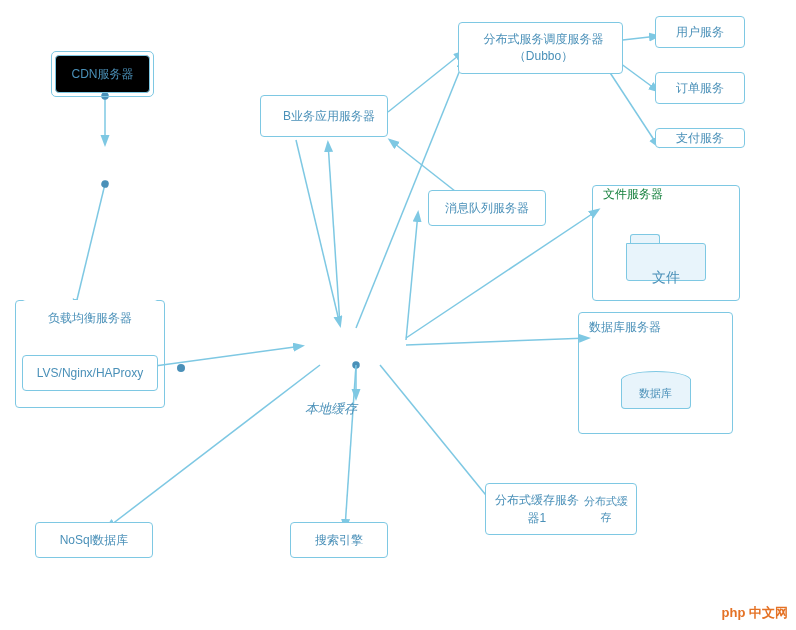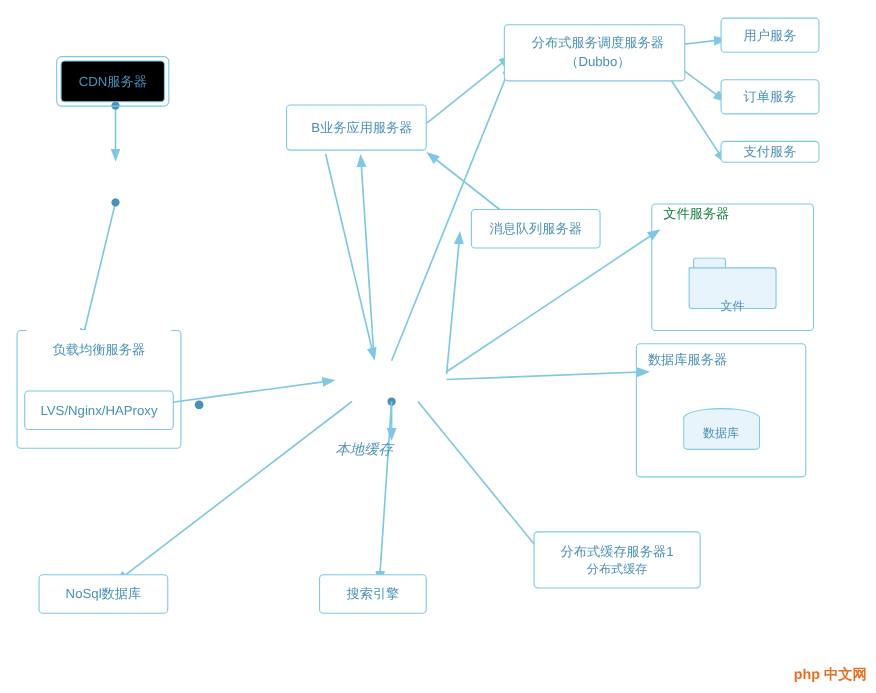--- a/index.html
+++ b/index.html
@@ -155,40 +155,40 @@
   </div>
 
   <div style="position:absolute;left:592px;top:185px;width:148px;height:116px;border:1.5px solid #7ec8e3;border-radius:4px;">
     <span style="position:absolute;top:0;left:10px;font-size:12px;color:#15803d;">文件服务器</span>
 
     <div style="position:absolute;bottom:10px;left:50%;transform:translateX(-50%);width:80px;height:56px;">
 
       <div style="position:absolute;top:0;left:4px;width:30px;height:10px;border:1.5px solid #7ec8e3;border-bottom:none;border-radius:3px 3px 0 0;background:#e8f4fb;"></div>
 
       <div style="position:absolute;top:9px;left:0;width:80px;height:38px;border:1.5px solid #7ec8e3;border-radius:0 3px 3px 3px;background:#e8f4fb;display:flex;align-items:center;justify-content:center;">
-        <span style="font-size:11px;color:#4a90b8;margin-top:32px;">文件</span>
+        <span style="font-size:14px;color:#4a90b8;margin-top:32px;">文件</span>
       </div>
     </div>
   </div>
 
 
   <div style="position:absolute;left:305px;top:400px;font-size:13px;color:#4a90b8;font-style:italic;">本地缓存</div>
 
   <div style="position:absolute;left:578px;top:312px;width:155px;height:122px;border:1.5px solid #7ec8e3;border-radius:4px;text-align:center;">
     <span style="position:absolute;top:6px;left:10px;font-size:12px;color:#4a90b8;">数据库服务器</span>
 
     <div style="position:absolute;bottom:10px;left:50%;transform:translateX(-50%);width:70px;height:52px;">
       <div style="position:absolute;top:0;left:0;width:70px;height:18px;border:1.5px solid #7ec8e3;border-radius:50%;background:#e8f4fb;"></div>
       <div style="position:absolute;top:8px;left:0;width:70px;height:30px;border-left:1.5px solid #7ec8e3;border-right:1.5px solid #7ec8e3;border-bottom:1.5px solid #7ec8e3;border-radius:0 0 4px 4px;background:#e8f4fb;display:flex;align-items:center;justify-content:center;">
         <span style="font-size:11px;color:#4a90b8;">数据库</span>
       </div>
     </div>
   </div>
 
-  <div class="node" style="left:485px;top:483px;width:152px;height:52px;text-align:center;line-height:1.5;flex-direction:column;">
+  <div class="node" style="left:485px;top:483px;width:152px;height:52px;text-align:center;line-height:1.5;">
     <span style="font-size:12px;">分布式缓存服务器1</span>
     <span style="font-size:11px;color:#4a90b8;">分布式缓存</span>
   </div>
 
   <div class="node" style="left:35px;top:522px;width:118px;height:36px;">
     <span>NoSql数据库</span>
   </div>
 
   <div class="node" style="left:290px;top:522px;width:98px;height:36px;">
     <span>搜索引擎</span>

